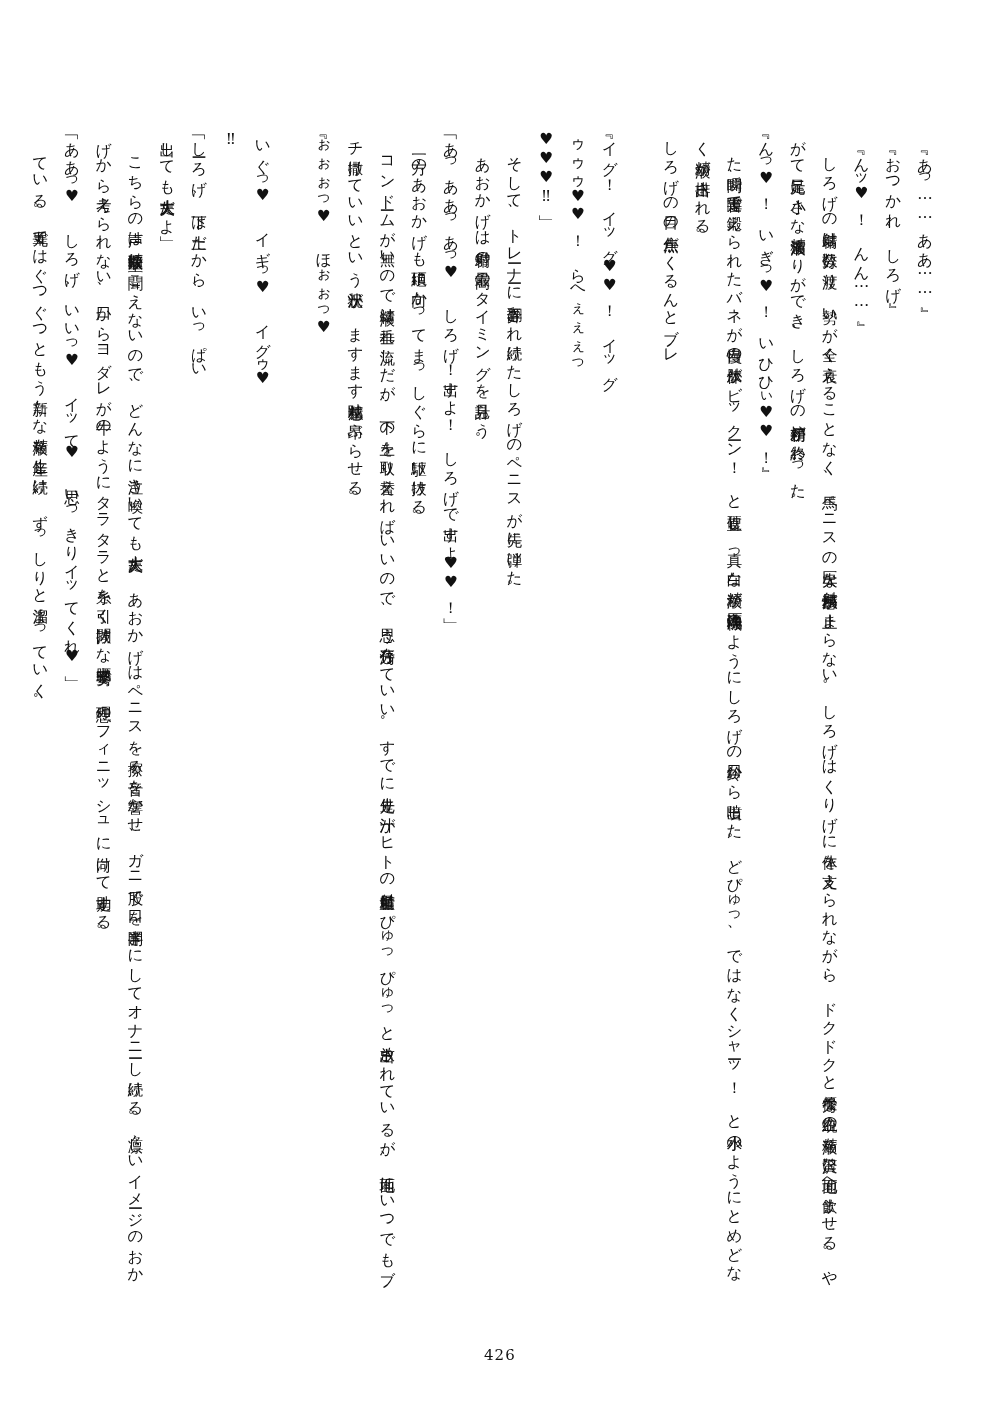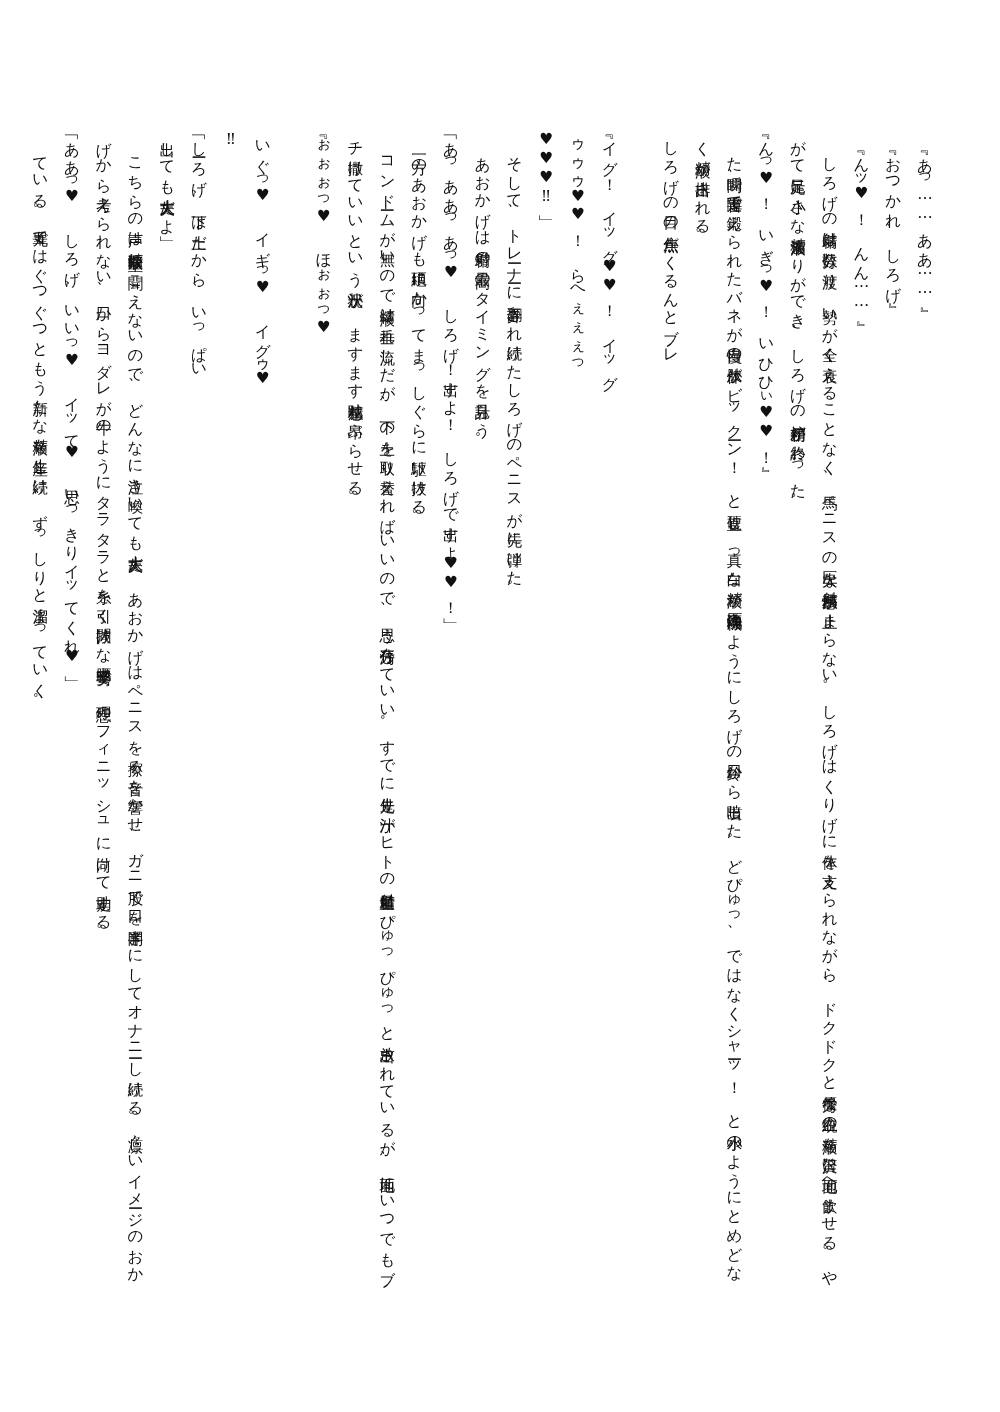--- a/index.html
+++ b/index.html
@@ -97,14 +97,15 @@
       <p class="para noindent">‼</p>
       <p class="para noindent">「しーろげ、下は土だから、いっぱい</p>
       <p class="para noindent">出しても大丈夫だよ」</p>
       <p class="para">こちらの声は精液採取室に聞こえないので、どんなに泣き喚いても大丈夫だ。あおかげはペニスを擦る音を響かせ、ガニ股で口を半開きにしてオナニーし続ける。凛々しいイメージのおかげから考えられない、口からヨダレが牛のようにタラタラと糸を引く間抜けな中腰姿勢で、理想のフィニッシュに向けて助走する。</p>
       <p class="para noindent">「ああっ♥　しろげ、いいっ♥　イッて♥　思いっきりイッてくれ♥」</p>
       <p class="para">ている。睾丸ではぐつぐつともう新たな精液を生産し続け、ずっしりと溜まっていく。</p>
     </div>
 
   </div>
 
+  <div class="page-number">426</div>
 
 </div>
 
 </body></html>

